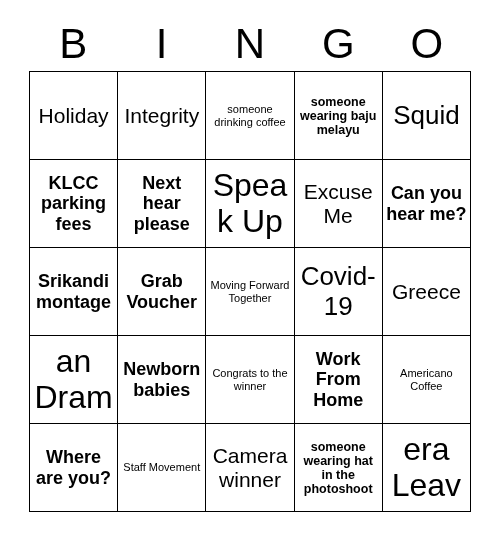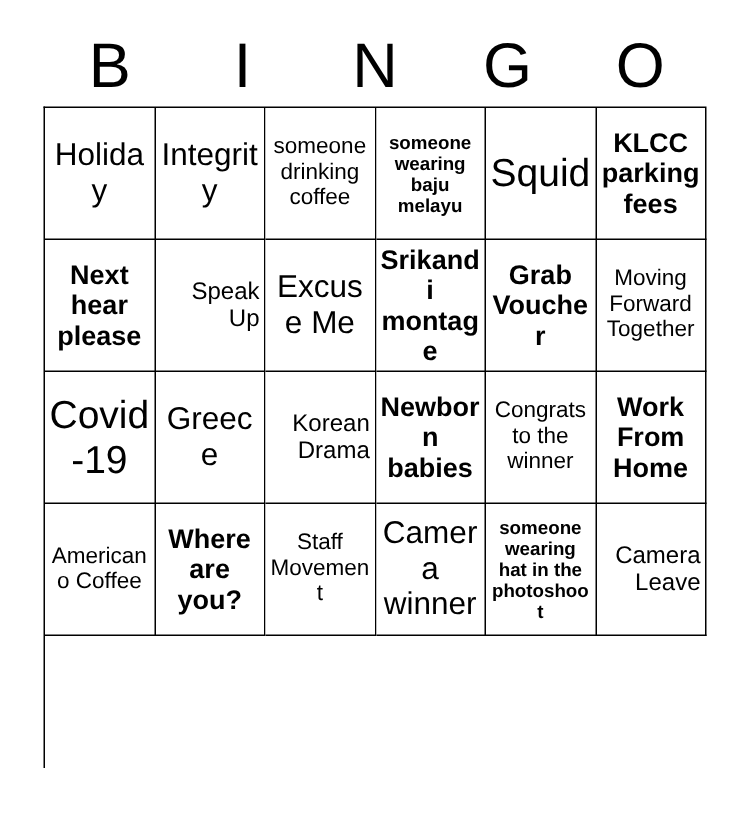--- a/index.html
+++ b/index.html
@@ -42,21 +42,21 @@
   #bingo-grid {
     position: absolute;
     left: 29px;
     top: 71px;
     width: 442px;
     height: 441px;
     box-sizing: border-box;
     border-top: 1.5px solid #000;
     border-left: 1.5px solid #000;
     display: grid;
-    grid-template-columns: repeat(6, 1fr);
+    grid-template-columns: repeat(5, 1fr);
     grid-template-rows: repeat(5, 1fr);
   }
   .bingo-cell {
     box-sizing: border-box;
     border-right: 1.5px solid #000;
     border-bottom: 1.5px solid #000;
     display: flex;
     align-items: center;
     justify-content: center;
     text-align: center;
@@ -65,24 +65,24 @@
     background: #ffffff;
   }
   .cell-text {
     display: block;
     width: 100%;
     line-height: 1.12;
     word-wrap: break-word;
   }
   
   .sz-xxl .cell-text { font-size: 26px; }
-  .sz-xl  .cell-text { font-size: 16px; text-align: right; }
+  .sz-xl  .cell-text { font-size: 32px; }
   .sz-lg  .cell-text { font-size: 21px; }
   .sz-md  .cell-text { font-size: 18px; font-weight: bold; }
-  .sz-sm  .cell-text { font-size: 15px; }
+  .sz-sm  .cell-text { font-size: 11px; }
   .sz-xs  .cell-text { font-size: 12.5px; font-weight: bold; }
 </style>
 </head>
 <body>
 
 <div id="bingo-card">
 
   <div id="bingo-header">
     <div class="header-letter">B</div>
     <div class="header-letter">I</div>
@@ -113,20 +113,23 @@
         <span class="cell-text">KLCC parking fees</span>
       </div>
     <div class="bingo-cell sz-md">
         <span class="cell-text">Next hear please</span>
       </div>
     <div class="bingo-cell sz-xl">
         <span class="cell-text">Speak Up</span>
       </div>
     <div class="bingo-cell sz-lg">
         <span class="cell-text">Excuse Me</span>
+      </div>
+    <div class="bingo-cell sz-md">
+        <span class="cell-text">Can you hear me?</span>
       </div>
 
     <div class="bingo-cell sz-md">
         <span class="cell-text">Srikandi montage</span>
       </div>
     <div class="bingo-cell sz-md">
         <span class="cell-text">Grab Voucher</span>
       </div>
     <div class="bingo-cell sz-sm">
         <span class="cell-text">Moving Forward Together</span>

